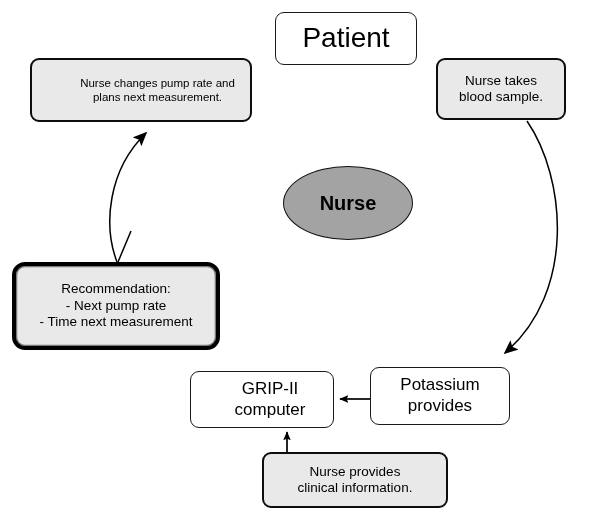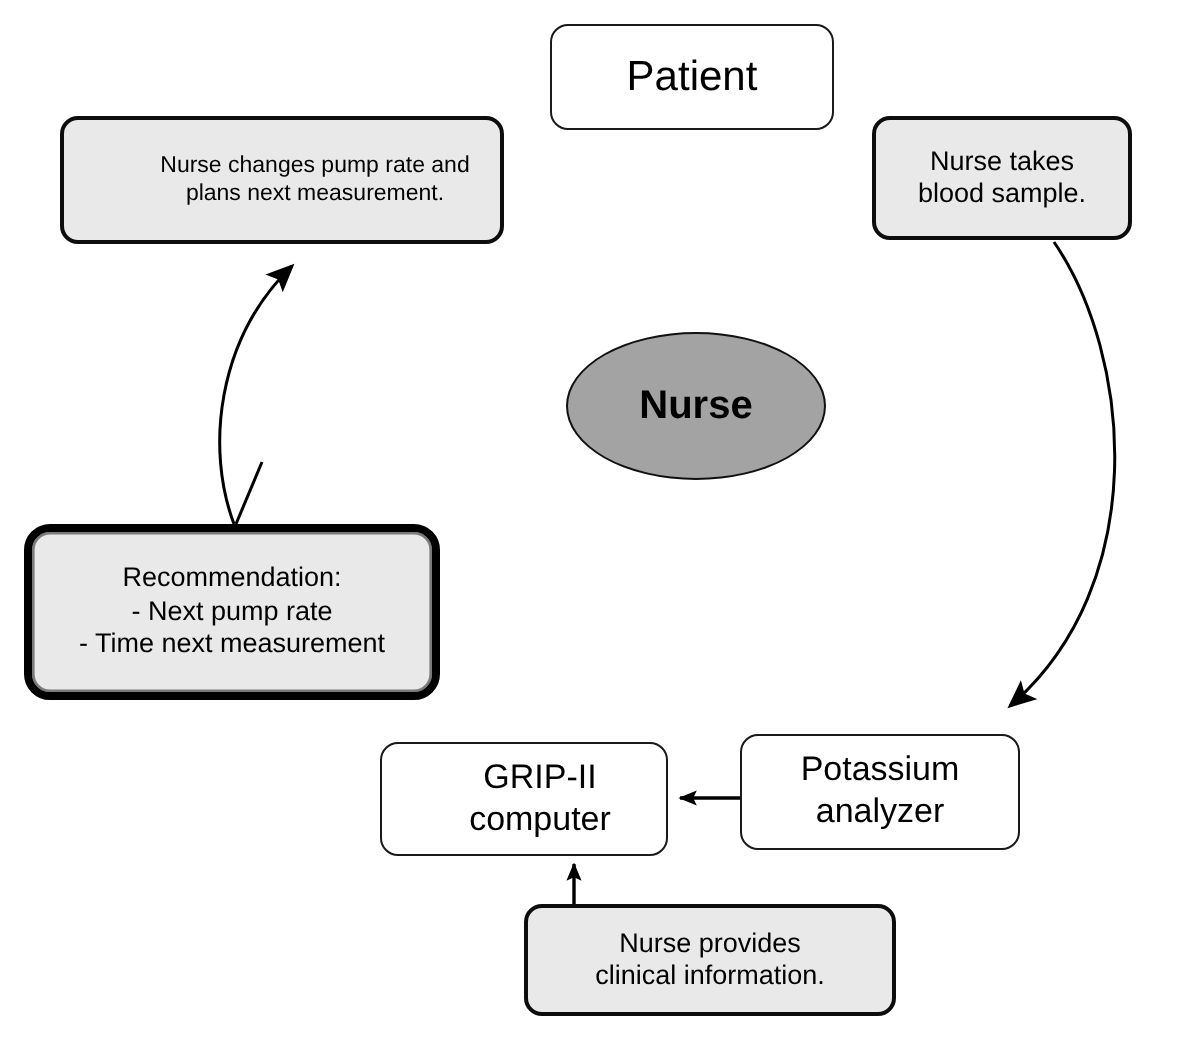--- a/index.html
+++ b/index.html
@@ -58,21 +58,21 @@
     background: #e9e9e9;
     border: 4.5px solid #000000;
     border-radius: 13px;
     box-shadow: inset 0 0 0 1.3px #7a7a7a;
   }
   .ellipse {
     background: #a3a3a3;
     border: 1.6px solid #111111;
     border-radius: 50%;
   }
-  .t-title   { font-size: 21px; }
+  .t-title   { font-size: 28px; }
   .t-node    { font-size: 17px; }
   .t-small   { font-size: 11.5px; padding-left: 33px; }
   .t-med     { font-size: 13.5px; }
   .t-bold    { font-size: 20px; font-weight: bold; }
 </style>
 </head>
 <body>
 
 <div id="canvas">
 
@@ -121,21 +121,21 @@
 - Time next measurement</span>
   </div>
 
   <div class="node rect-plain t-node" style="left:190px; top:371px; width:144px; height:57px;padding-left:16px;">
     <span class="lbl">GRIP-II
 computer</span>
   </div>
 
   <div class="node rect-plain t-node" style="left:370px; top:367px; width:140px; height:58px;">
     <span class="lbl">Potassium
-analyzer</span>
+provides</span>
   </div>
 
   <div class="node rect-shaded t-med" style="left:262px; top:452px; width:186px; height:56px;">
     <span class="lbl">Nurse provides
 clinical information.</span>
   </div>
 
 </div>
 
 </body></html>

